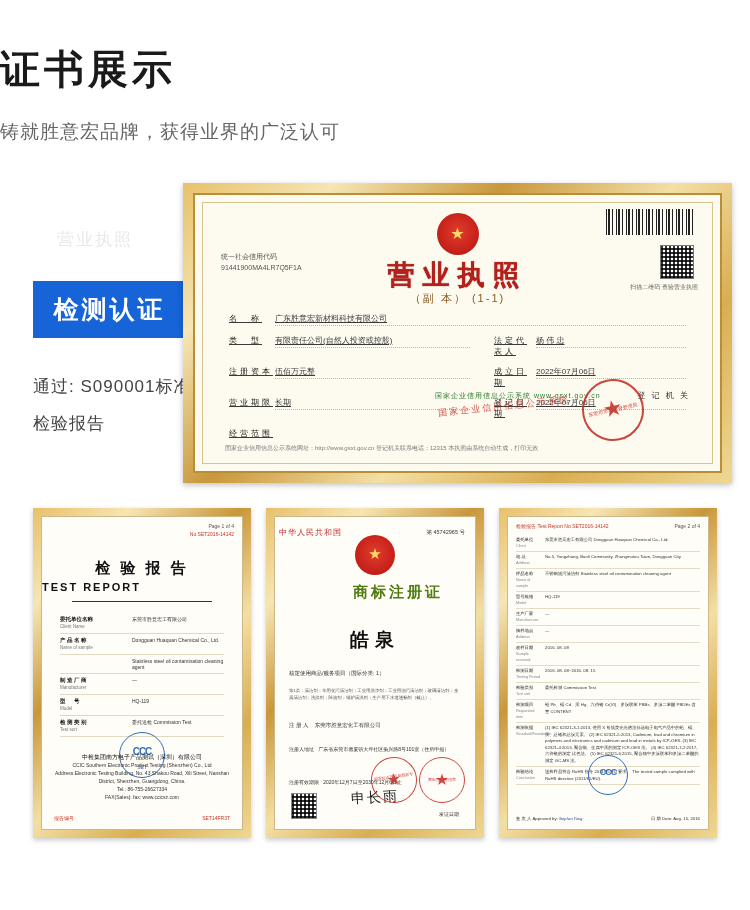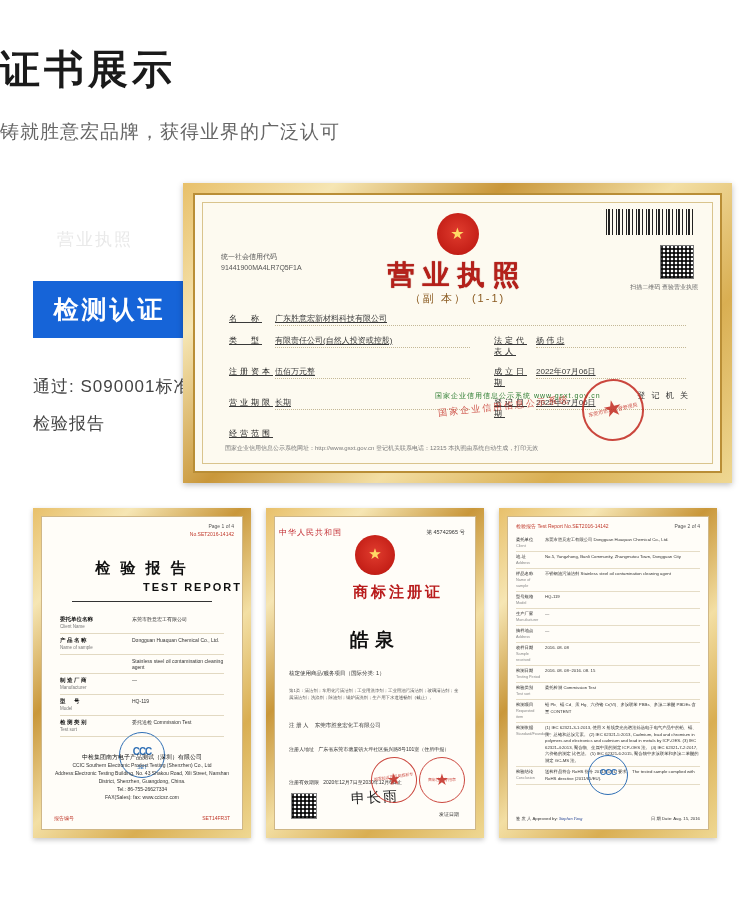--- a/index.html
+++ b/index.html
@@ -183,21 +183,21 @@
   }
 
   
   .c1-page { position: absolute; right: 8px; top: 6px; font-size: 5px; color: #555; }
   .c1-no { position: absolute; right: 8px; top: 14px; font-size: 5px; color: #c0392b; }
   .c1-title {
     position: absolute; left: 0; right: 0; top: 42px; text-align: center;
     font-size: 15px; font-weight: bold; letter-spacing: 3px; color: #111;
   }
   .c1-title2 {
-    position: absolute; left: 0; right: 0; top: 64px; text-align: right;
+    position: absolute; left: 0; right: 0; top: 64px; text-align: left;
     font-size: 11px; font-weight: bold; letter-spacing: 2px; color: #111;
   }
   .c1-rule { position: absolute; left: 30px; right: 30px; top: 84px; border-top: 1.5px solid #333; }
   .c1-table { position: absolute; left: 18px; right: 18px; top: 96px; }
   .c1-tr { display: flex; border-bottom: 1px solid #e2d9c2; padding: 3px 0; }
   .c1-k { width: 68px; flex: none; line-height: 7px; }
   .c1-k b { display: block; font-size: 5.5px; font-weight: bold; color: #111; }
   .c1-k i { display: block; font-style: normal; font-size: 4.5px; color: #777; }
   .c1-v { flex: 1; font-size: 5px; color: #333; padding-left: 4px; }
   .ccc-seal {
@@ -221,21 +221,21 @@
   .c2-head { position: absolute; left: 4px; top: 10px; font-size: 8px; color: #c1272d; letter-spacing: 1px; }
   .c2-regno { position: absolute; right: 10px; top: 12px; font-size: 5.5px; color: #333; }
   .c2-emblem {
     position: absolute; left: 50%; top: 18px; transform: translateX(-50%);
     width: 40px; height: 40px; border-radius: 50%;
     background: radial-gradient(circle at 50% 45%, #e03c2e 0%, #c41f17 70%, #8d120c 100%);
   }
   .c2-emblem::after { content: "★"; position: absolute; left: 50%; top: 50%; transform: translate(-50%,-55%); color: #ffd966; font-size: 15px; }
   .c2-title {
     position: absolute; left: 0; right: 0; top: 66px; text-align: center;
-    font-size: 15px; font-weight: bold; letter-spacing: 3px; color: #b91c1c; padding-left: 46px;
+    font-size: 15px; font-weight: bold; letter-spacing: 3px; color: #4d7c0f; padding-left: 46px;
   }
   .c2-mark {
     position: absolute; left: 0; right: 0; top: 110px; text-align: center;
     font-size: 19px; font-weight: bold; letter-spacing: 6px; color: #111;
   }
   .c2-sec { position: absolute; left: 14px; right: 14px; top: 152px; font-size: 5.5px; line-height: 9px; color: #333; }
   .c2-para { position: absolute; left: 14px; right: 14px; top: 170px; font-size: 4.4px; line-height: 7px; color: #555; }
   .c2-owner { position: absolute; left: 14px; top: 205px; font-size: 5.5px; color: #333; }
   .c2-addr { position: absolute; left: 14px; right: 14px; top: 228px; font-size: 5px; color: #333; line-height: 8px; }
   .c2-date { position: absolute; left: 14px; bottom: 44px; font-size: 5px; color: #333; }

